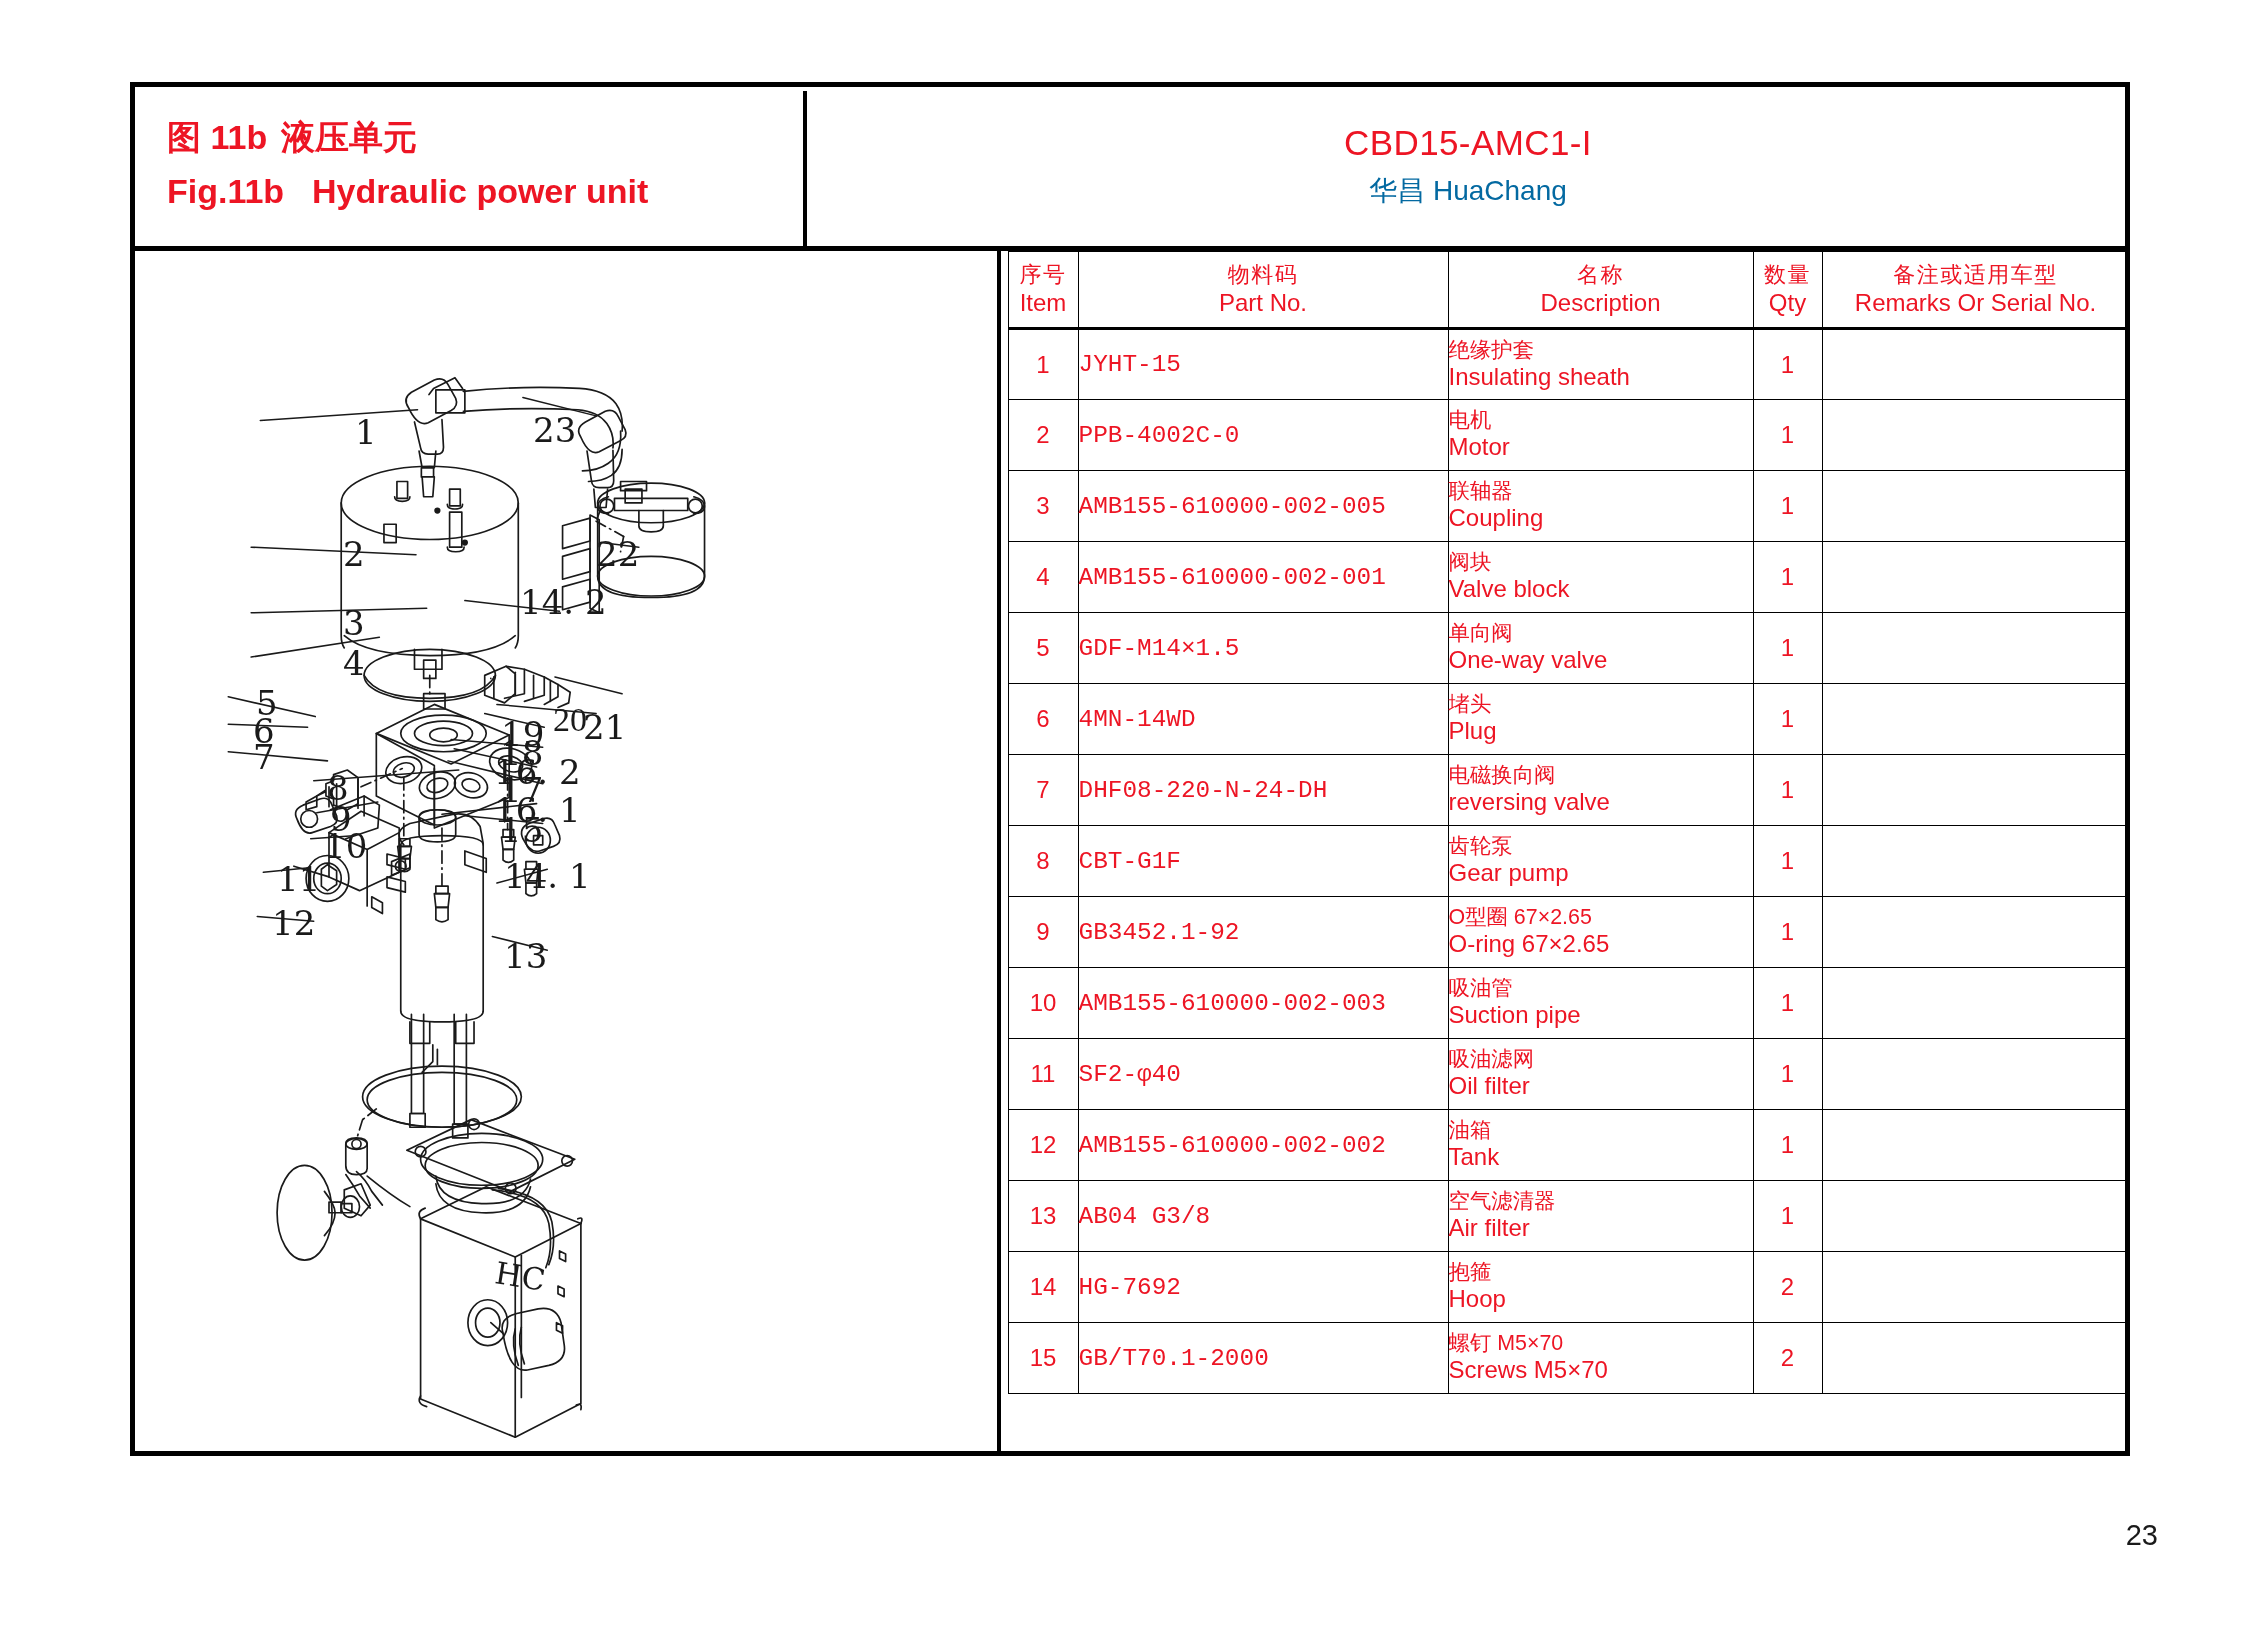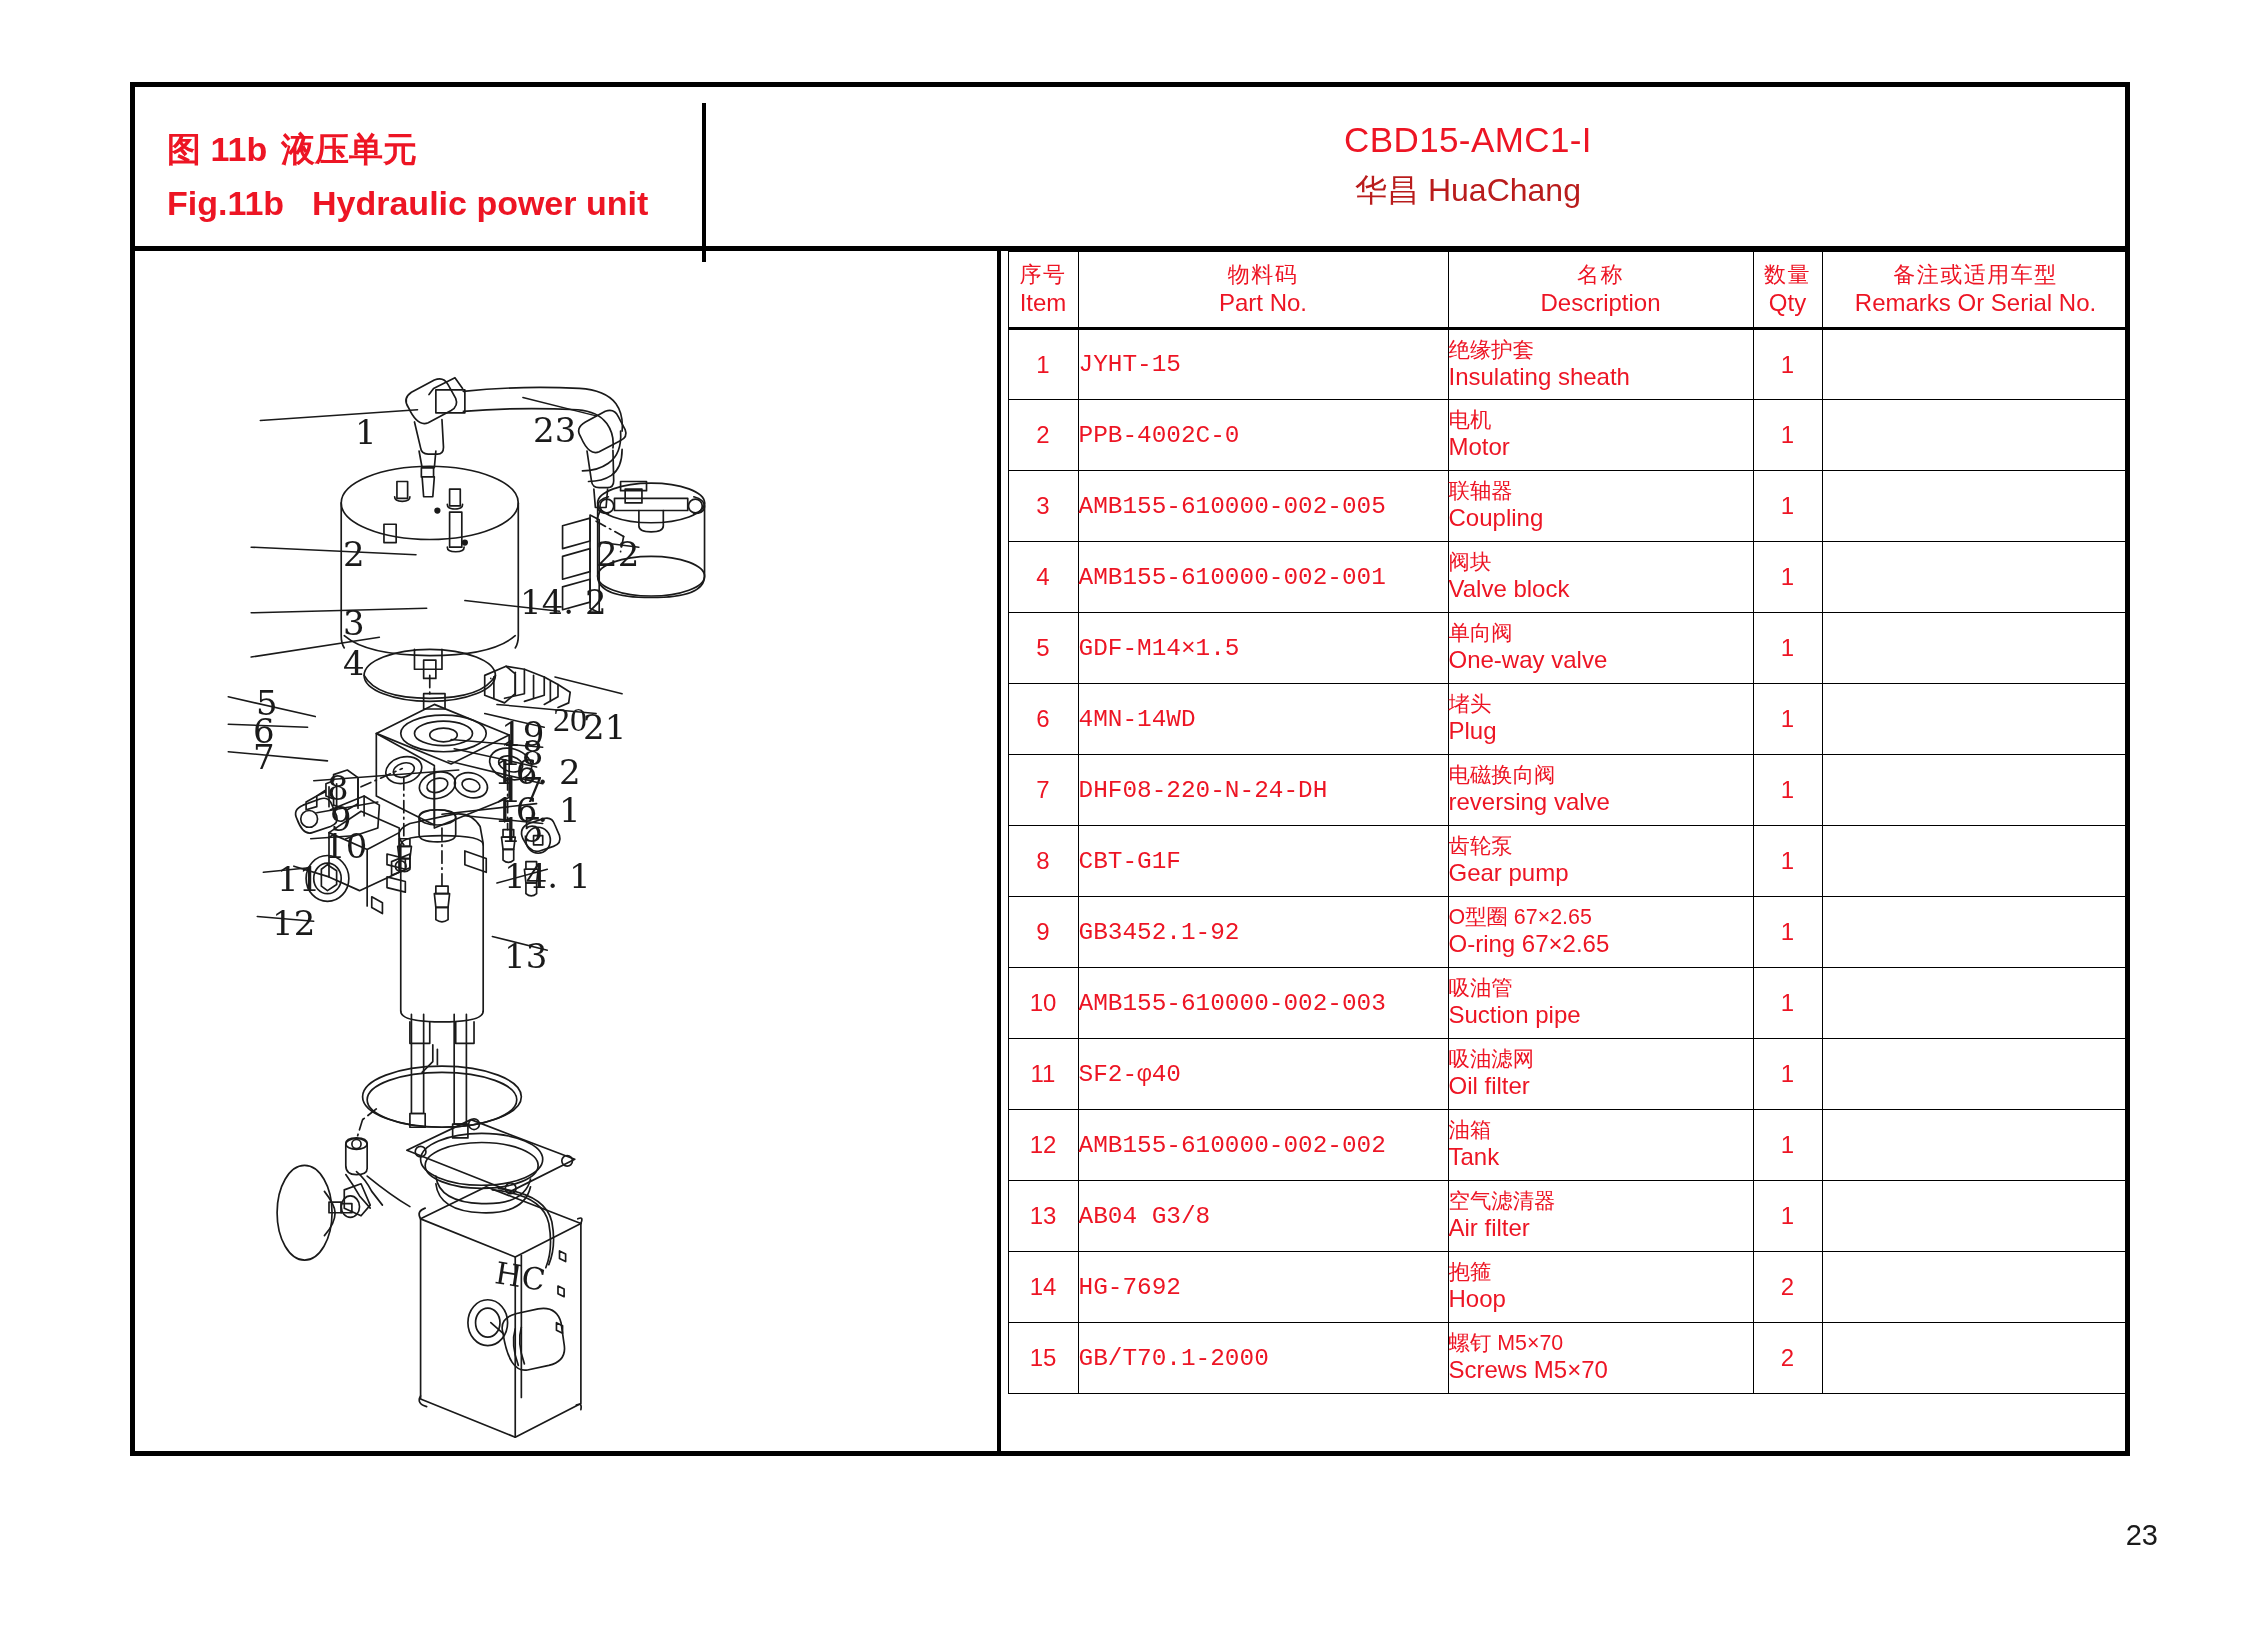--- a/index.html
+++ b/index.html
@@ -20,41 +20,41 @@
   }
 
   
   .hdr{
     position:absolute;left:0;top:0;
     width:100%;height:164px;
     border-bottom:5.3px solid #000;
     box-sizing:border-box;
   }
   .hdr-left{
-    position:absolute;left:0;top:16px;width:571px;height:100%;
+    position:absolute;left:0;top:4px;width:672px;height:100%;
     border-right:4.6px solid #000;box-sizing:border-box;
     padding:29px 0 0 32px;
   }
   .fig-line{
     color:#ED1524;font-weight:bold;
     white-space:nowrap;line-height:1.0;
   }
   .fig-line.l1{font-size:34px;margin-bottom:20px;}
   .fig-line.l2{font-size:34px;}
   .fig-num{display:inline-block;min-width:114px;}
   .fig-num2{display:inline-block;min-width:145px;}
 
   .hdr-right{
     position:absolute;left:676px;top:0;right:0;height:100%;
     display:flex;flex-direction:column;
     align-items:center;justify-content:center;
     padding-bottom:6.1px;
   }
   .model{color:#ED1524;font-size:35px;font-weight:normal;letter-spacing:0.4px;}
-  .brand{color:#b91c1c;font-size:32px;margin-top:9.2px;}
+  .brand{color:#0369a1;font-size:28px;margin-top:9.2px;}
 
   
   .body-row{
     position:absolute;left:0;top:164px;right:0;bottom:0;
   }
   .draw-pane{
     position:absolute;left:0;top:0;width:866px;height:100%;
     border-right:4.6px solid #000;box-sizing:border-box;
     overflow:hidden;
   }

